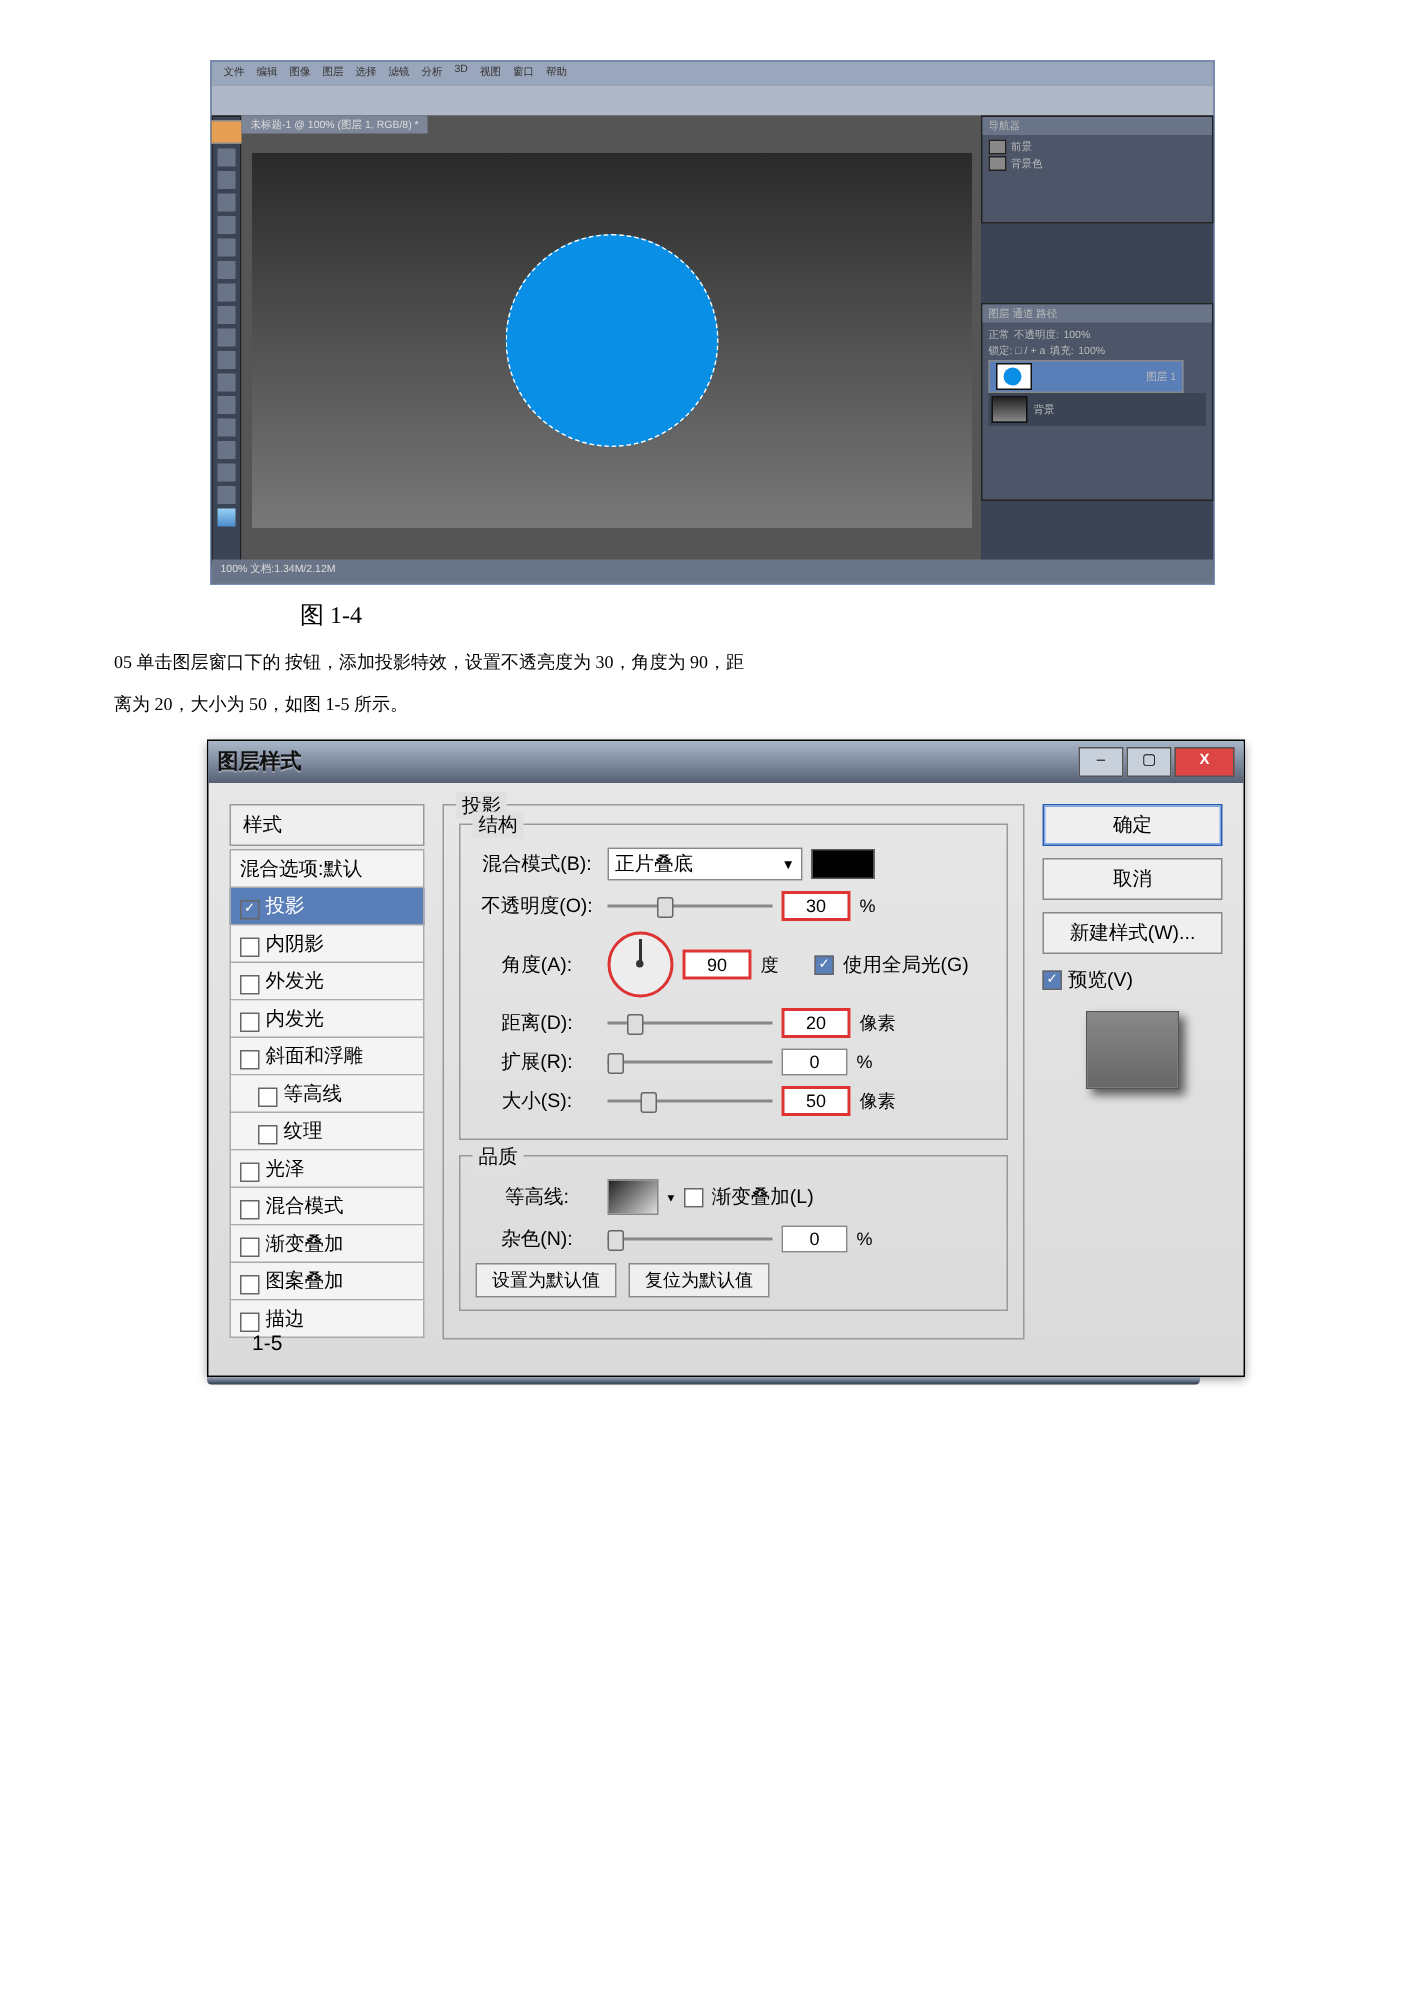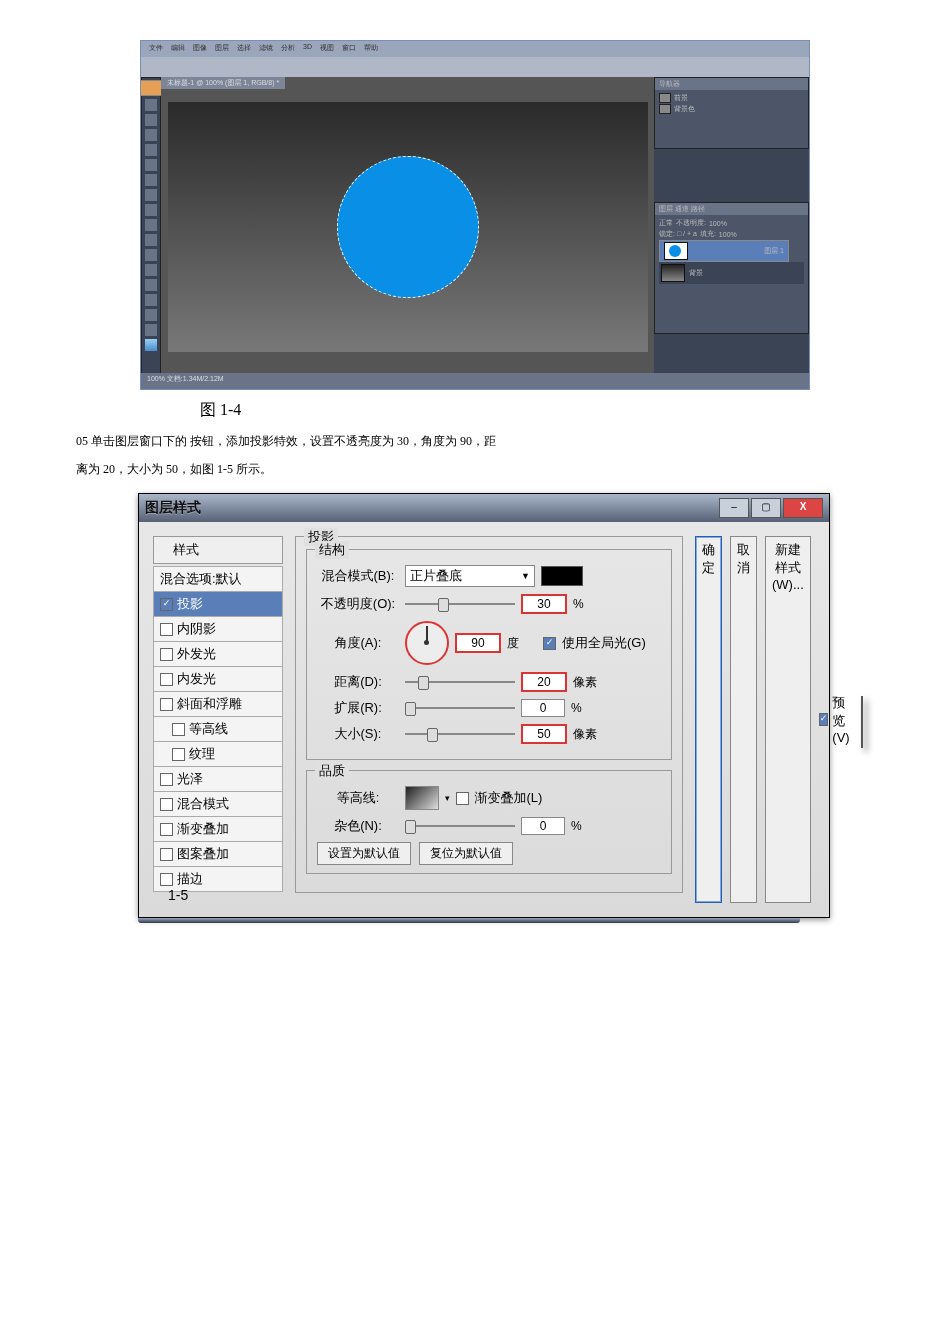--- a/index.html
+++ b/index.html
@@ -35,22 +35,22 @@
 
 .dialog-wrap{margin:10px 130px 40px 118px;position:relative}
 .dialog{border:1px solid #000;background:linear-gradient(#e8e8e8,#dadada);width:690px;box-shadow:0 2px 6px rgba(0,0,0,.4)}
 .titlebar{height:28px;background:linear-gradient(#aab7c9,#566176);display:flex;align-items:center;justify-content:space-between;padding:0 6px}
 .titlebar-text{color:#111;font-size:14px;font-weight:bold;text-shadow:0 1px 0 rgba(255,255,255,.3)}
 .winbtns{display:flex;gap:2px}
 .winbtn{width:28px;height:18px;background:#c8d0dc;border:1px solid #555;font-size:10px;text-align:center;line-height:16px}
 .winbtn.close{background:#d44;color:#fff;width:38px;font-weight:bold}
 .dlg-body{display:flex;padding:14px;gap:12px}
 .stylelist{width:130px;font-size:13px}
-.stylelist .hdr{background:#efefef;border:1px solid #999;padding:4px 19px;margin-bottom:2px}
-.stylelist .item{background:#f4f4f4;border:1px solid #aaa;padding:3px 6px;margin:0;display:flex;align-items:center;gap:4px;border-top:none}
+.stylelist .hdr{background:#efefef;border:1px solid #999;padding:4px 8px;margin-bottom:2px}
+.stylelist .item{background:#f4f4f4;border:1px solid #aaa;padding:3px 6px;margin:0;display:flex;align-items:flex-end;gap:4px;border-top:none}
 .stylelist .item.first{border-top:1px solid #aaa}
 .stylelist .item.active{background:#5a7fb8;color:#fff}
 .stylelist .item.indent{padding-left:18px}
 .cb{width:11px;height:11px;border:1px solid #666;background:#fff;display:inline-block}
 .cb.on{background:#5a7fb8}
 .cb.on::after{content:"✓";font-size:9px;line-height:9px;color:#fff;display:block;text-align:center}
 .center{flex:1;font-size:13px}
 .fieldset{border:1px solid #999;padding:8px 10px;margin-bottom:10px;position:relative}
 .legend{position:absolute;top:-9px;left:8px;background:#e0e0e0;padding:0 4px;font-size:13px}
 .row{display:flex;align-items:center;gap:6px;margin:7px 0}
@@ -62,21 +62,21 @@
 .slider .handle{position:absolute;top:-5px;width:9px;height:12px;background:#ddd;border:1px solid #666;border-radius:2px}
 .val{width:38px;border:1px solid #888;background:#fff;text-align:center;padding:1px 2px;font-size:12px}
 .val.hl{border:2px solid #d33}
 .unit{width:30px;font-size:12px}
 .angle{width:40px;height:40px;border:2px solid #d33;border-radius:50%;position:relative;background:#ededed}
 .angle .hand{position:absolute;width:2px;height:16px;background:#333;left:19px;top:3px;transform-origin:bottom center;transform:rotate(0deg)}
 .angle .dot{position:absolute;width:5px;height:5px;background:#333;border-radius:50%;left:17px;top:17px}
 .contour{width:32px;height:22px;border:1px solid #888;background:linear-gradient(135deg,#222,#ddd)}
 .btnrow{display:flex;gap:8px;margin-top:4px}
 .btn{border:1px solid #888;background:#efefef;padding:2px 10px;font-size:12px}
-.rightcol{width:120px;display:flex;flex-direction:row;gap:8px;font-size:13px}
+.rightcol{width:120px;display:flex;flex-direction:column;gap:8px;font-size:13px}
 .rbtn{border:1px solid #888;background:#efefef;padding:4px 6px;text-align:center}
 .rbtn.primary{border:1px solid #2a5db0;box-shadow:0 0 0 1px #7fa9e6 inset}
 .preview-cb{display:flex;align-items:center;gap:4px}
 .preview-box{width:60px;height:50px;background:linear-gradient(#888,#666);border:1px solid #555;margin-top:4px;align-self:center;box-shadow:4px 4px 6px rgba(0,0,0,.6)}
 .fig15{position:absolute;left:30px;bottom:20px;font-size:14px}
 .bottombar{height:5px;background:linear-gradient(#9aa7bc,#2e3a4e);border-radius:0 0 3px 3px}
 </style>
 </head>
 <body>
 

